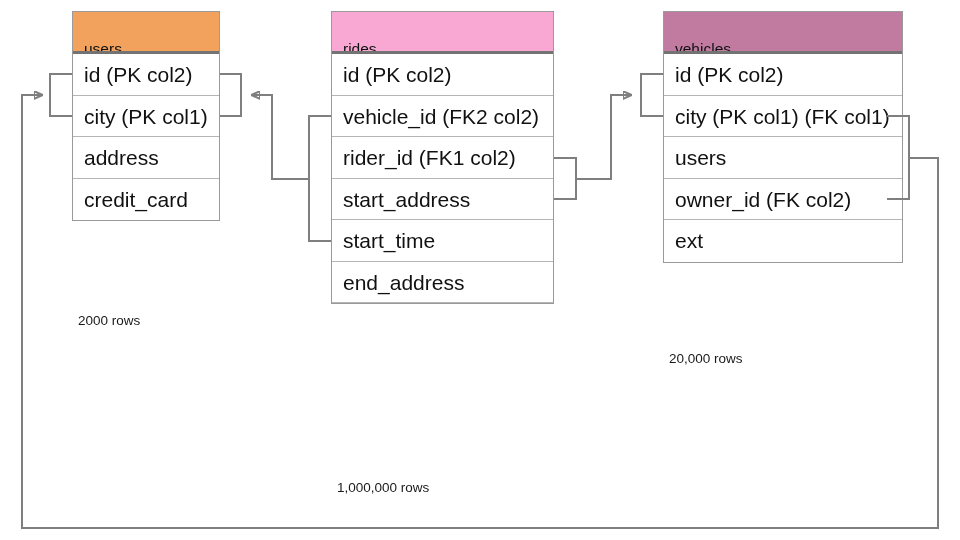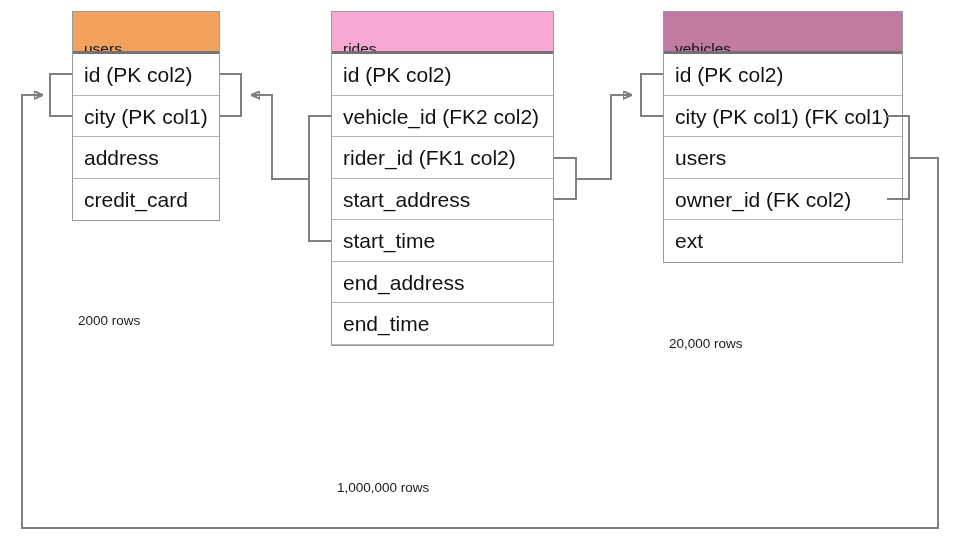--- a/index.html
+++ b/index.html
@@ -75,33 +75,32 @@
   <div class="rowcount" id="rc-users" style="left: 78px; top: 272.5px; margin-top: 40px;">2000 rows</div>
 
   <div class="er-table" id="tbl-rides" style="left: 331px; top: 11px; width: 223px;">
     <div class="tbl-header" style="background: #f9a8d4;">rides</div>
     <div class="tbl-row">id (PK col2)</div>
     <div class="tbl-row">vehicle_id (FK2 col2)</div>
     <div class="tbl-row">rider_id (FK1 col2)</div>
     <div class="tbl-row">start_address</div>
     <div class="tbl-row">start_time</div>
     <div class="tbl-row">end_address</div>
-    <div class="tbl-row">end_time</div>
   </div>
   <div class="rowcount" id="rc-rides" style="left: 337px; top: 480px;">1,000,000 rows</div>
 
   <div class="er-table" id="tbl-vehicles" style="left: 663px; top: 11px; width: 240px;">
     <div class="tbl-header" style="background: rgb(194, 123, 160);">vehicles</div>
     <div class="tbl-row">id (PK col2)</div>
     <div class="tbl-row">city (PK col1) (FK col1)</div>
     <div class="tbl-row">users</div>
     <div class="tbl-row">owner_id (FK col2)</div>
     <div class="tbl-row last">ext</div>
   </div>
-  <div class="rowcount" id="rc-vehicles" style="left: 669px; top: 336px;">20,000 rows</div>
+  <div class="rowcount" id="rc-vehicles" style="left: 669px; top: 351px;">20,000 rows</div>
 
   <svg id="wires" viewBox="0 0 960 540">
     <defs>
       <marker id="arrowR" markerWidth="9" markerHeight="9" refX="8" refY="4.5" orient="auto" markerUnits="userSpaceOnUse">
         <path d="M0,0.6 L8.6,4.5 L0,8.4 z" fill="#6f6f6f" stroke="none"></path>
       </marker>
       <marker id="arrowL" markerWidth="9" markerHeight="9" refX="8" refY="4.5" orient="auto" markerUnits="userSpaceOnUse">
         <path d="M0,0.6 L8.6,4.5 L0,8.4 z" fill="#6f6f6f" stroke="none"></path>
       </marker>
     </defs>

